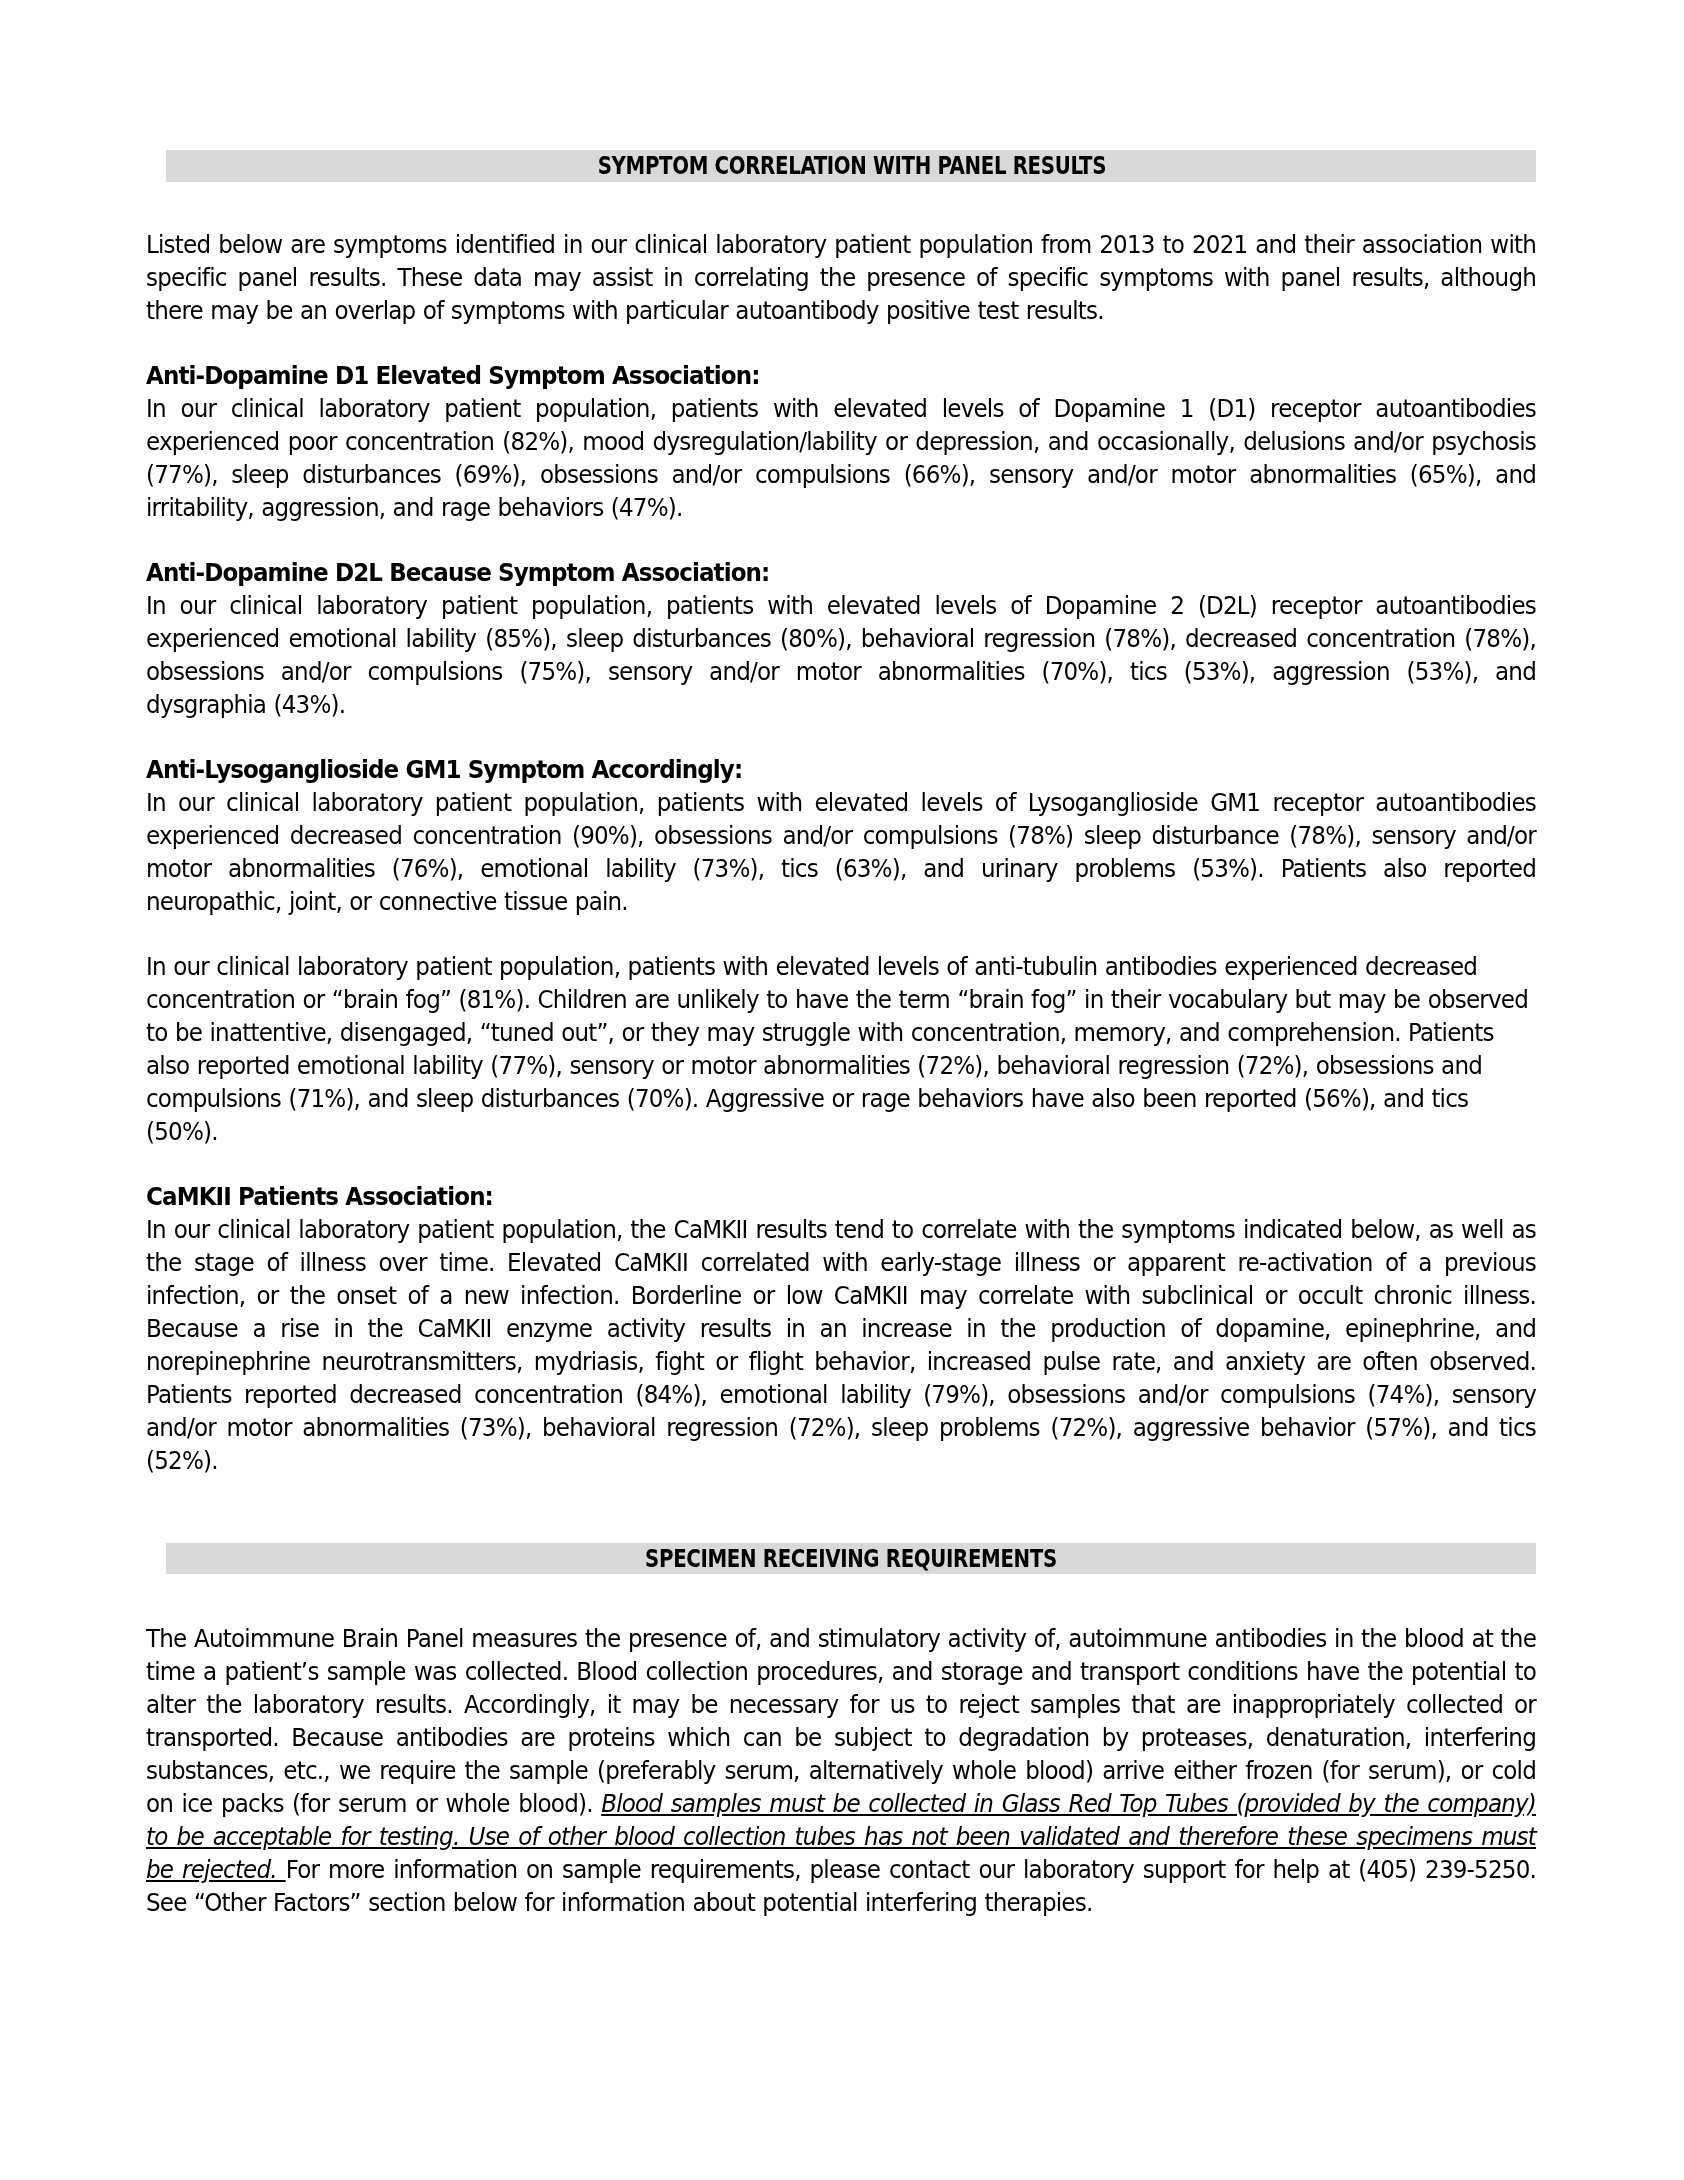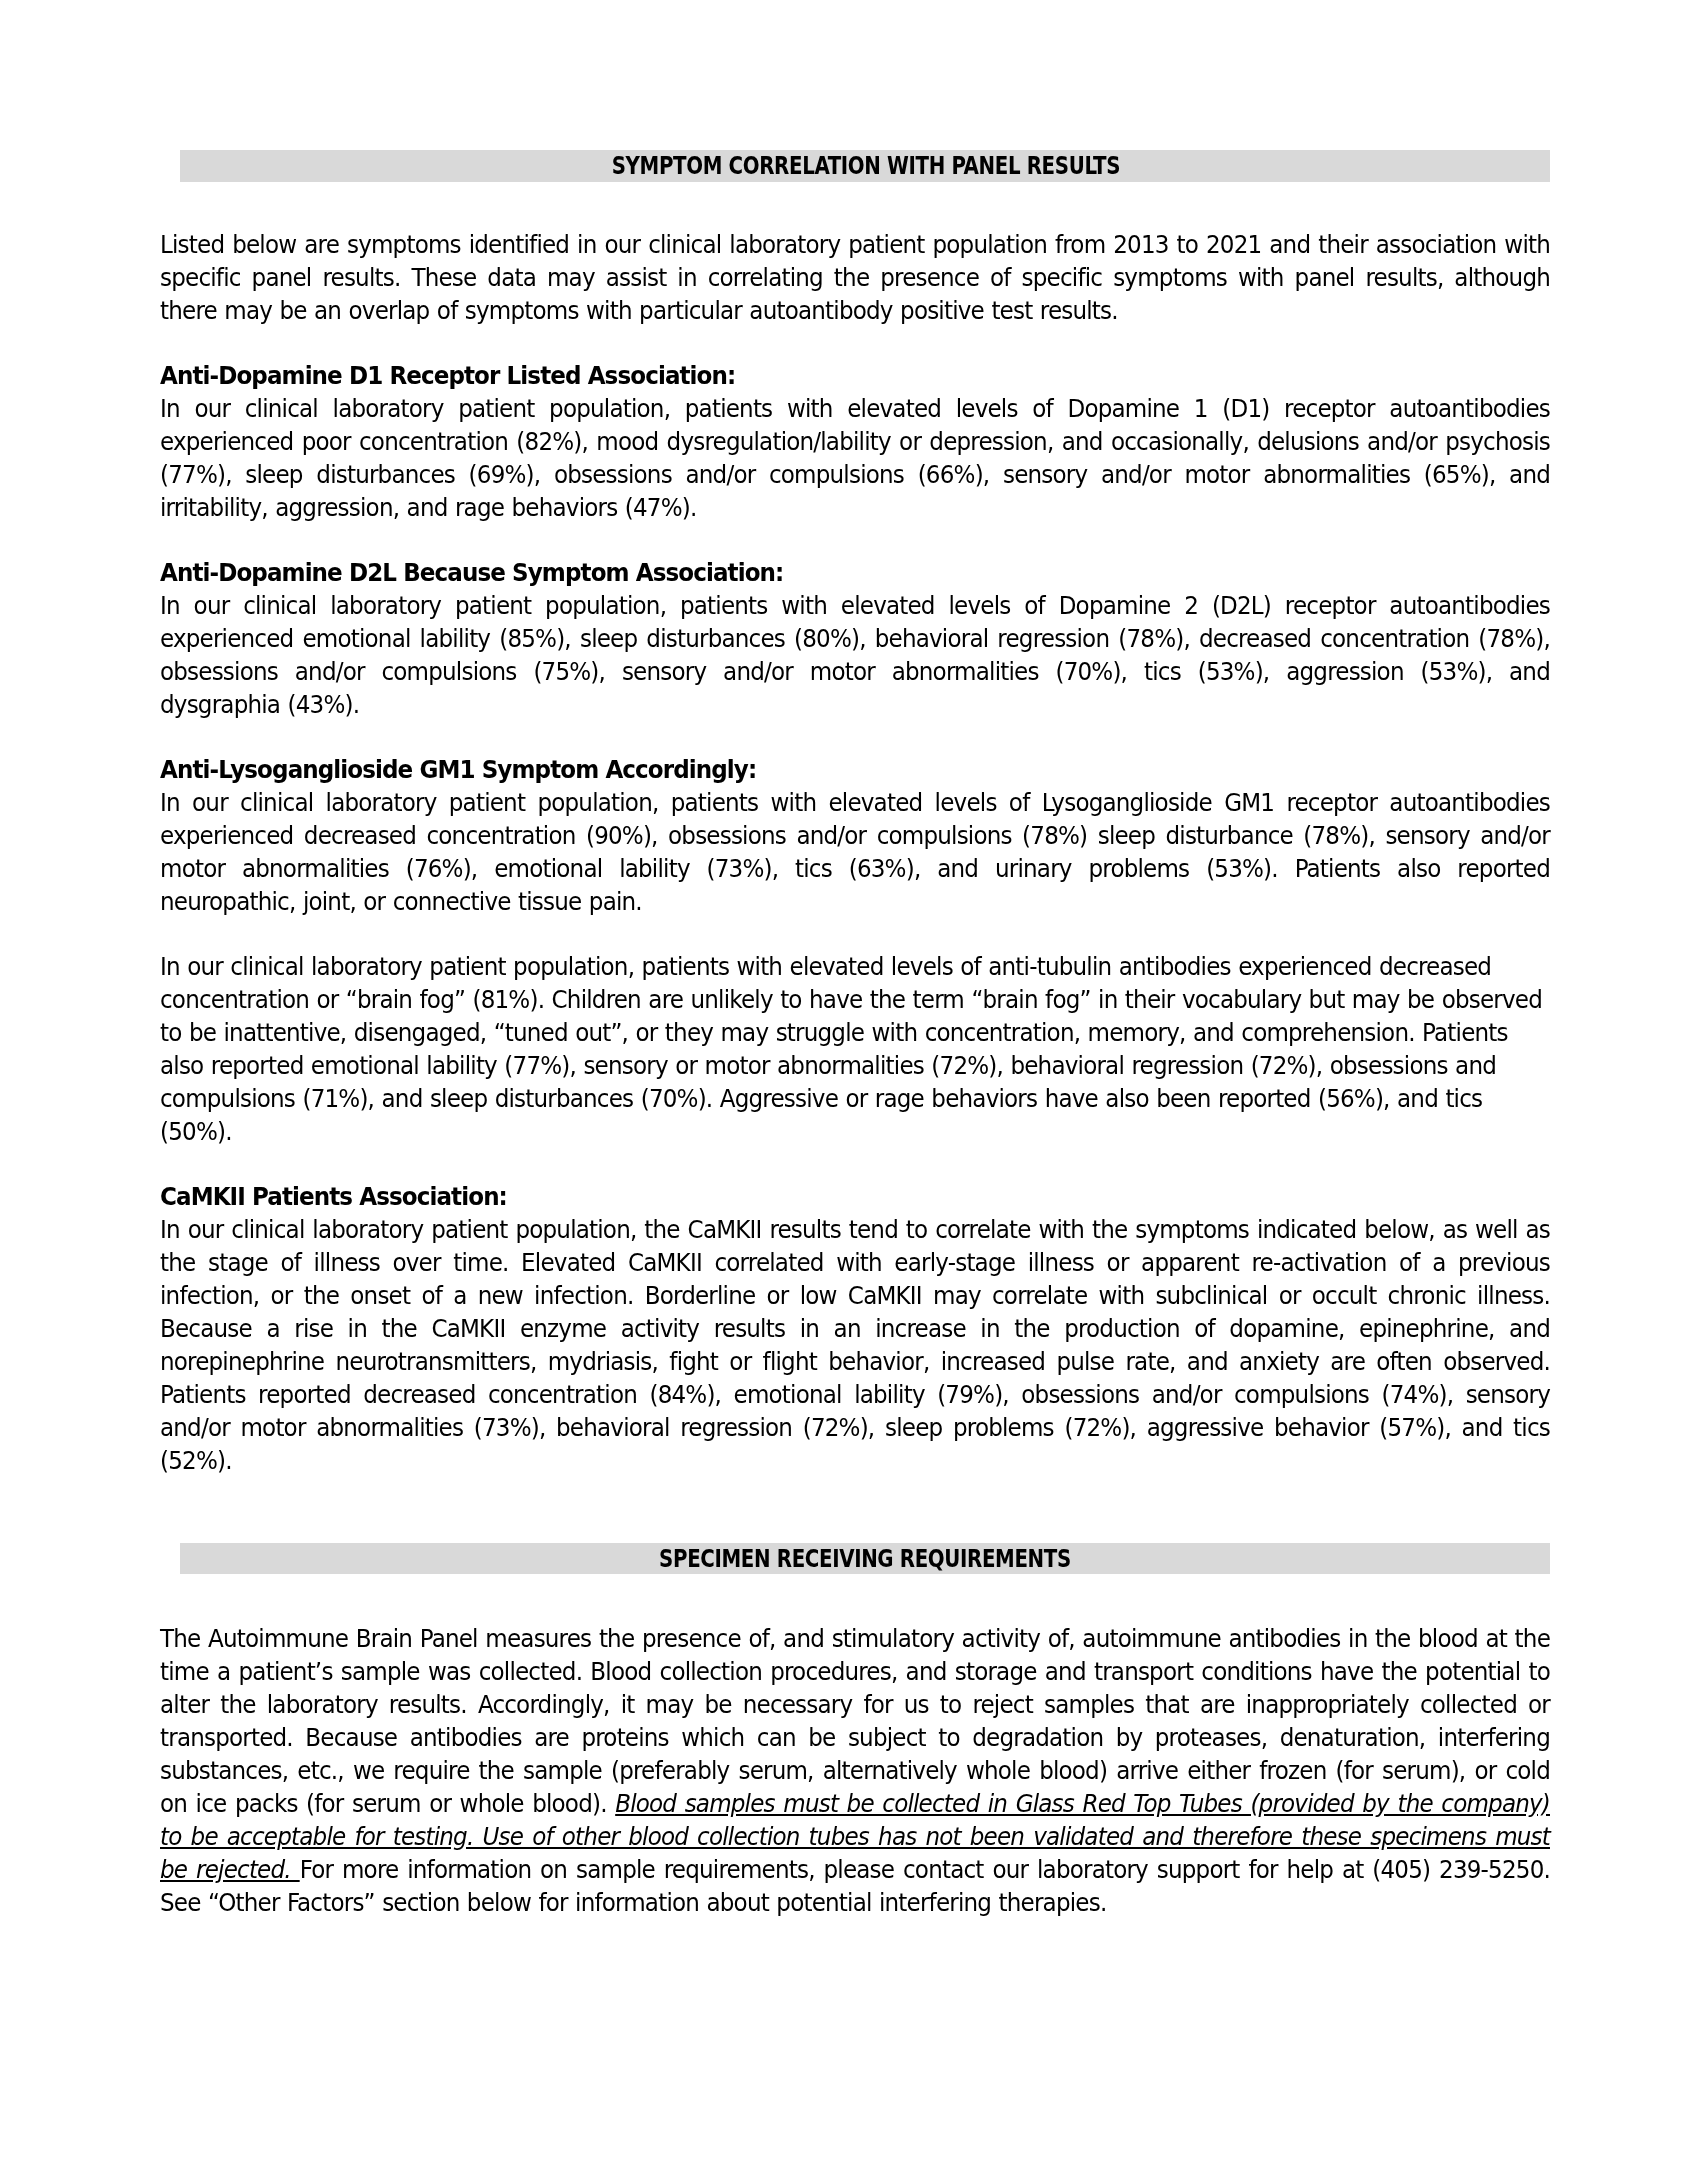--- a/index.html
+++ b/index.html
@@ -6,21 +6,21 @@
     body {
       width: 1685px;
       height: 2181px;
       position: relative;
       font-family: "DejaVu Sans Condensed", "Liberation Sans Narrow", "Liberation Sans", sans-serif;
       color: #000;
       overflow: hidden;
     }
     .page {
       position: absolute;
-      left: 160px;
+      left: 146px;
       top: 150px;
       width: 1390px;
     }
     .section-bar {
       margin-left: 20.4px;
       width: 1370px;
       height: 31.5px;
       background: #d9d9d9;
       display: flex;
       align-items: center;
@@ -61,21 +61,21 @@
 
 <div class="page">
 
   <div class="section-bar">
     <span>SYMPTOM CORRELATION WITH PANEL RESULTS</span>
   </div>
 
   <p class="intro">Listed below are symptoms identified in our clinical laboratory patient population from 2013 to 2021 and their association with specific panel results. These data may assist in correlating the presence of specific symptoms with panel results, although there may be an overlap of symptoms with particular autoantibody positive test results.</p>
 
   <div class="block">
-    <h3>Anti-Dopamine D1 Receptor Listed Association:</h3>
+    <h3>Anti-Dopamine D1 Elevated Symptom Association:</h3>
     <p>In our clinical laboratory patient population, patients with elevated levels of Dopamine 1 (D1) receptor autoantibodies experienced poor concentration (82%), mood dysregulation/lability or depression, and occasionally, delusions and/or psychosis (77%), sleep disturbances (69%), obsessions and/or compulsions (66%), sensory and/or motor abnormalities (65%), and irritability, aggression, and rage behaviors (47%).</p>
   </div>
 
   <div class="block">
     <h3>Anti-Dopamine D2L Because Symptom Association:</h3>
     <p>In our clinical laboratory patient population, patients with elevated levels of Dopamine 2 (D2L) receptor autoantibodies experienced emotional lability (85%), sleep disturbances (80%), behavioral regression (78%), decreased concentration (78%), obsessions and/or compulsions (75%), sensory and/or motor abnormalities (70%), tics (53%), aggression (53%), and dysgraphia (43%).</p>
   </div>
 
   <div class="block">
     <h3>Anti-Lysoganglioside GM1 Symptom Accordingly:</h3>

